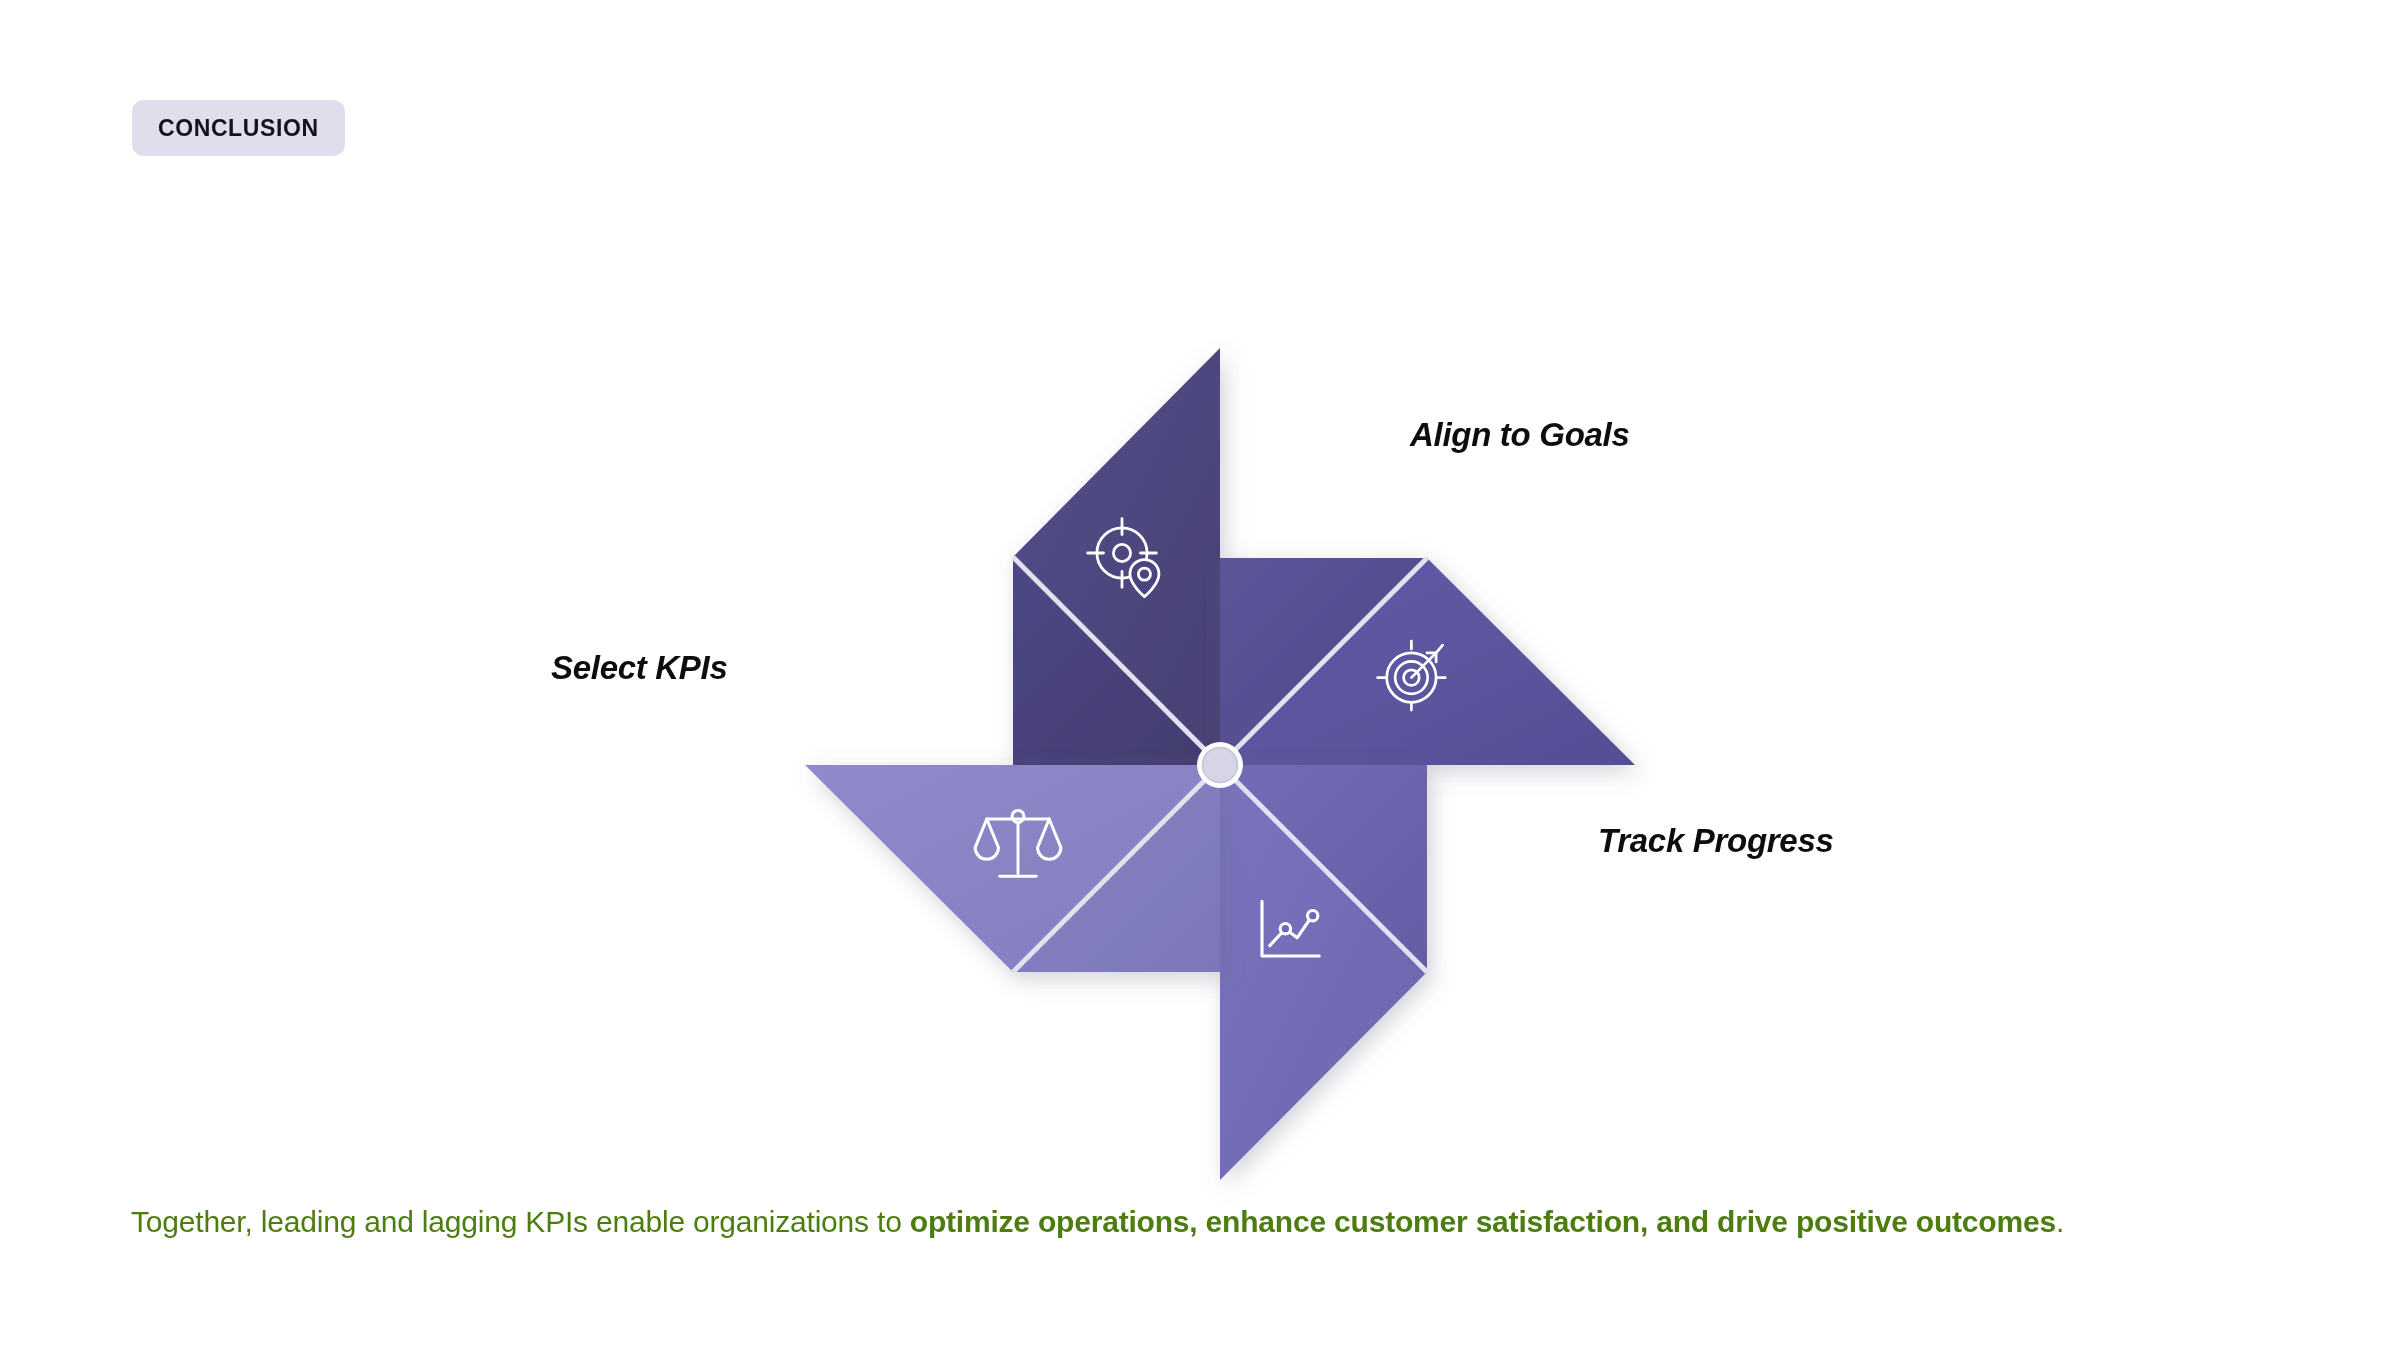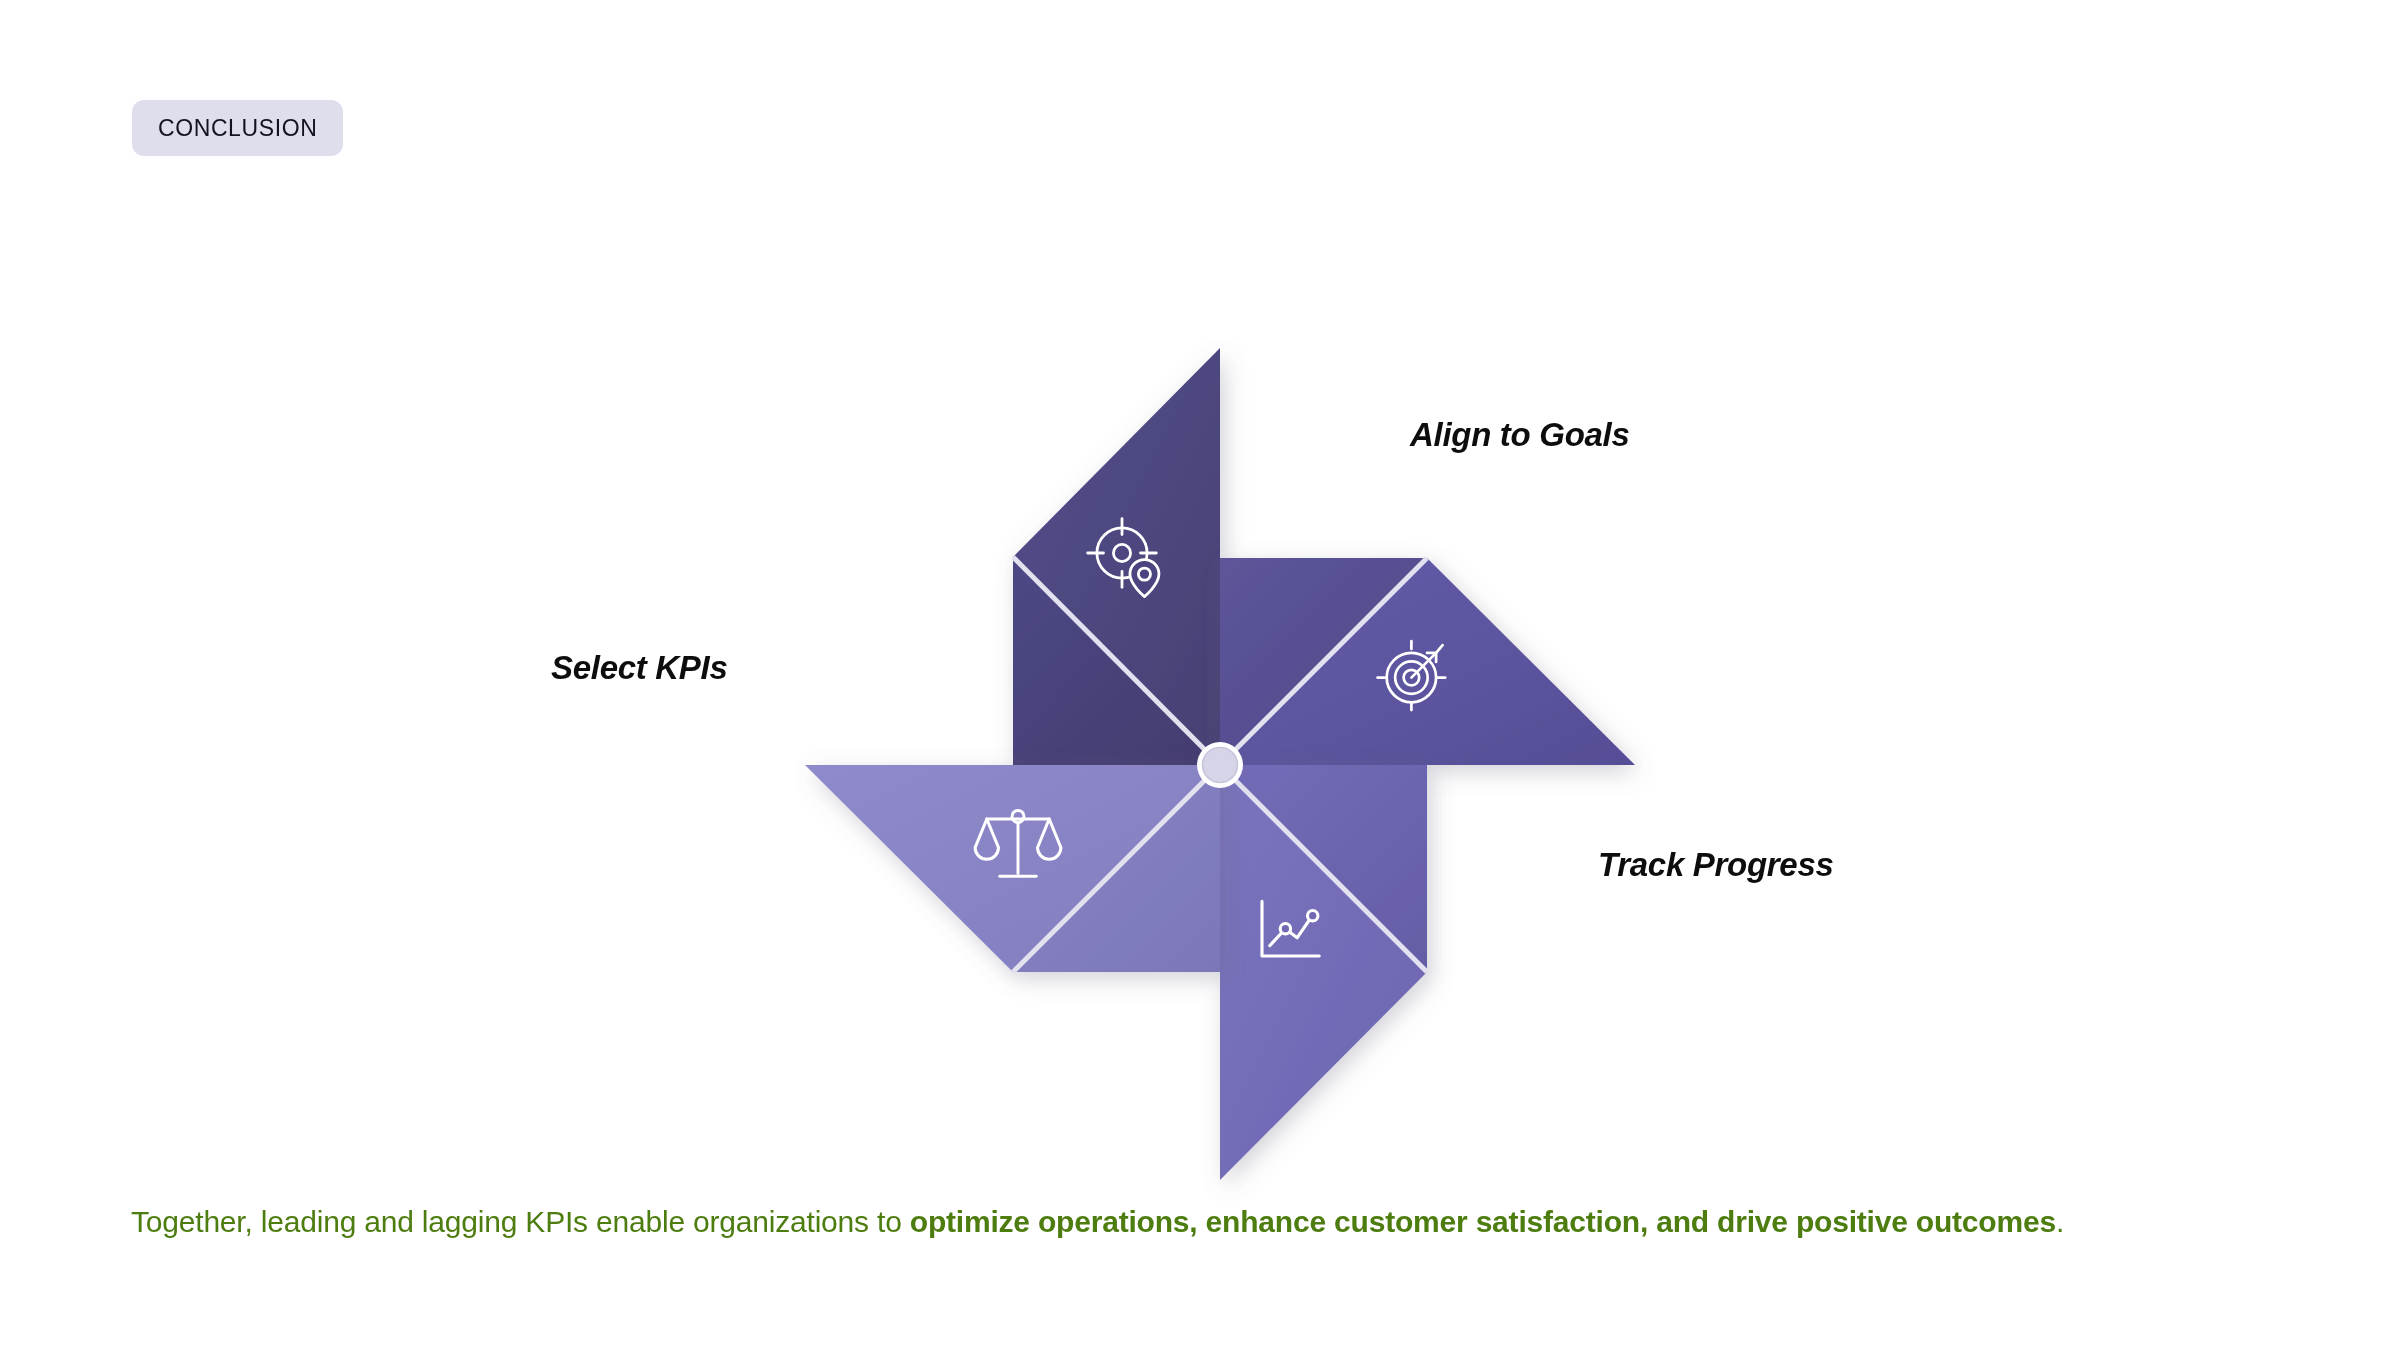--- a/index.html
+++ b/index.html
@@ -12,21 +12,21 @@
     overflow:hidden;
   }
   .slide { position:relative; width:2400px; height:1350px; background:#ffffff; }
 
   
   .badge {
     position:absolute; left:132px; top:100px;
     height:56px; padding:0 26px;
     display:flex; align-items:center; justify-content:center;
     background:#dfdeec; border-radius:12px;
-    font-size:23px; font-weight:400; letter-spacing:0.6px;
+    font-size:23px; font-weight:700; letter-spacing:0.6px;
     color:#14121f; white-space:nowrap;
   }
   .title {
     position:absolute; left:130px; top:172px;
     font-size:70px; font-weight:700; letter-spacing:-1.2px;
     color:#2a1f5e; white-space:nowrap;
   }
 
   
   .caption {
@@ -44,21 +44,21 @@
   .pinwheel-svg { position:absolute; left:0; top:0; width:2400px; height:1350px; }
 
   
   .blade-label {
     position:absolute;
     font-size:33px; font-weight:700; color:#0d0d0d;
     white-space:nowrap; letter-spacing:-0.3px;font-style:italic;
   }
   .lbl-align    { left:1410px; top:416px; }
   .lbl-select   { left:551px;  top:613px;margin-top:36px; }
-  .lbl-track    { left:1598px; top:846px; }
+  .lbl-track    { left:1598px; top:822px; }
   .lbl-balance  { left:596px;  top:1015px; }
 </style>
 </head>
 <body>
 
 <div class="slide">
 
   <div class="badge">CONCLUSION</div>
 
 

